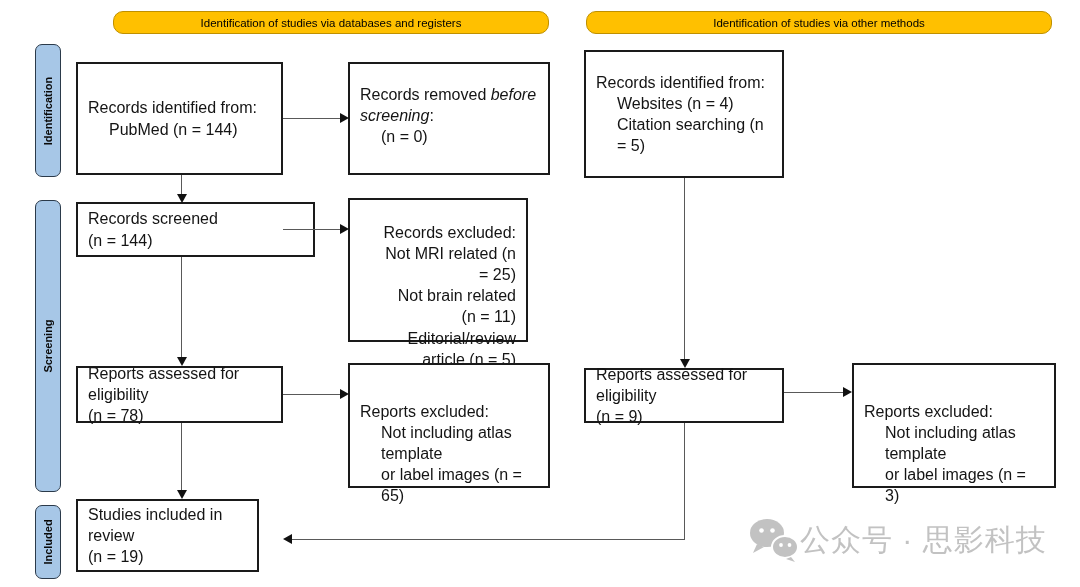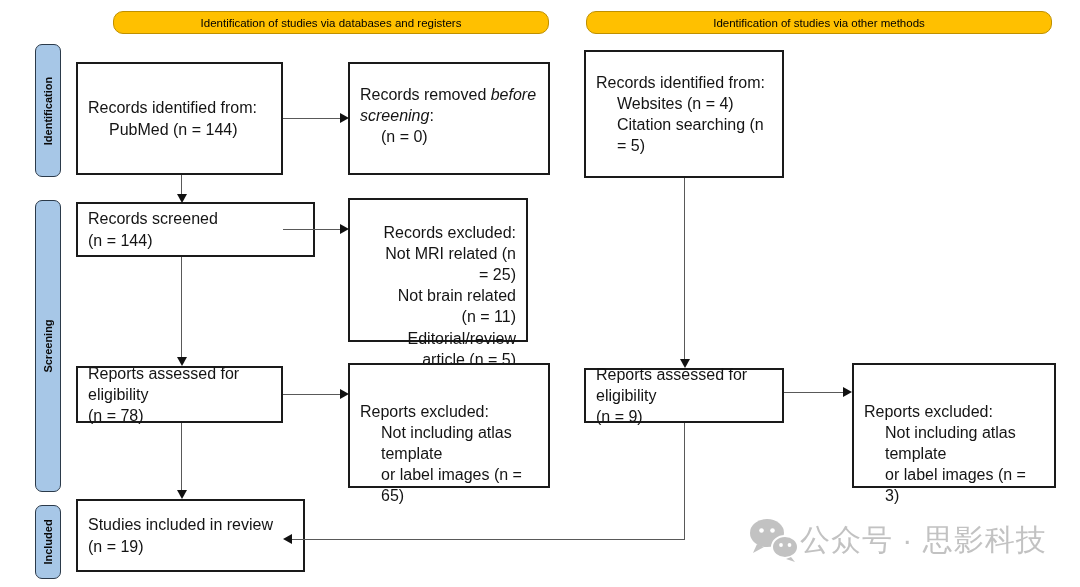--- a/index.html
+++ b/index.html
@@ -91,21 +91,21 @@
     <div>Reports assessed for eligibility</div>
     <div>(n = 78)</div>
   </div>
 
   <div class="box" style="left:348px; top:363px; width:202px; height:125px; padding-top:36px;">
     <div>Reports excluded:</div>
     <div class="indent">Not including atlas template</div>
     <div class="indent">or label images (n = 65)</div>
   </div>
 
-  <div class="box vcenter" style="left:76px; top:499px; width:229px; height:73px;">
+  <div class="box vcenter" style="left:76px; top:499px; width:183px; height:73px;">
     <div>Studies included in review</div>
     <div>(n = 19)</div>
   </div>
 
   <div class="box vcenter" style="left:584px; top:50px; width:200px; height:128px;">
     <div>Records identified from:</div>
     <div class="indent">Websites (n = 4)</div>
     <div class="indent">Citation searching (n = 5)</div>
   </div>
 

